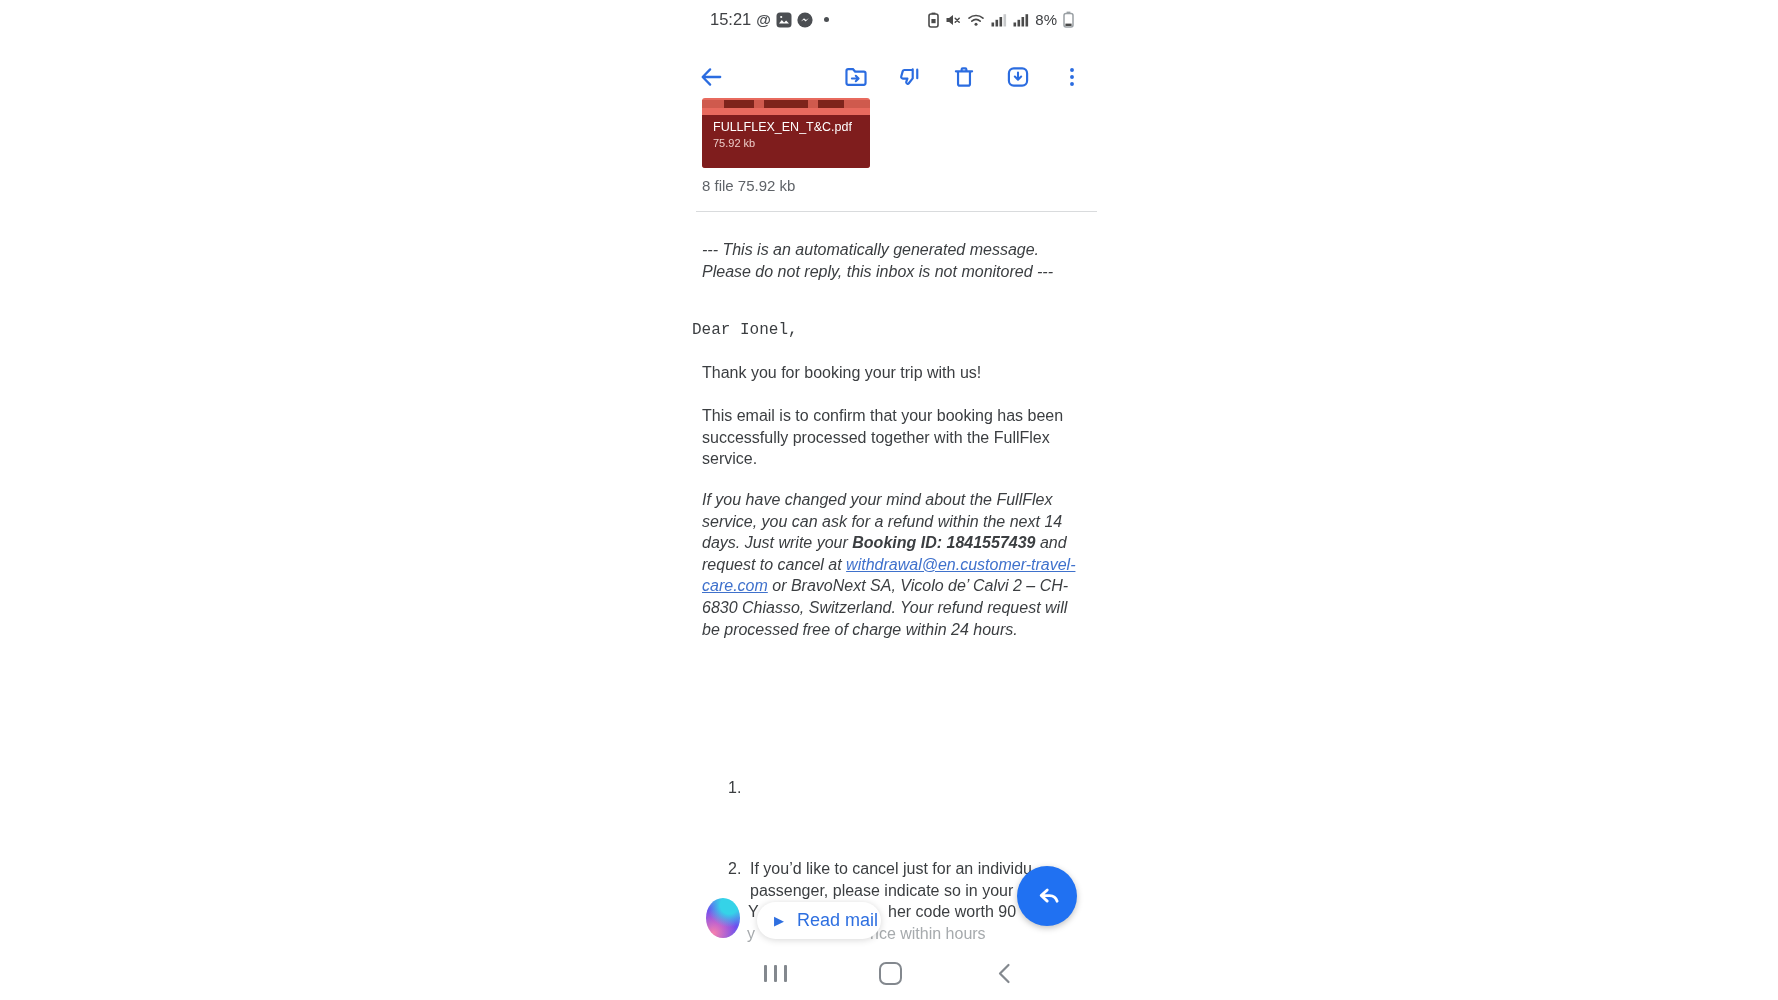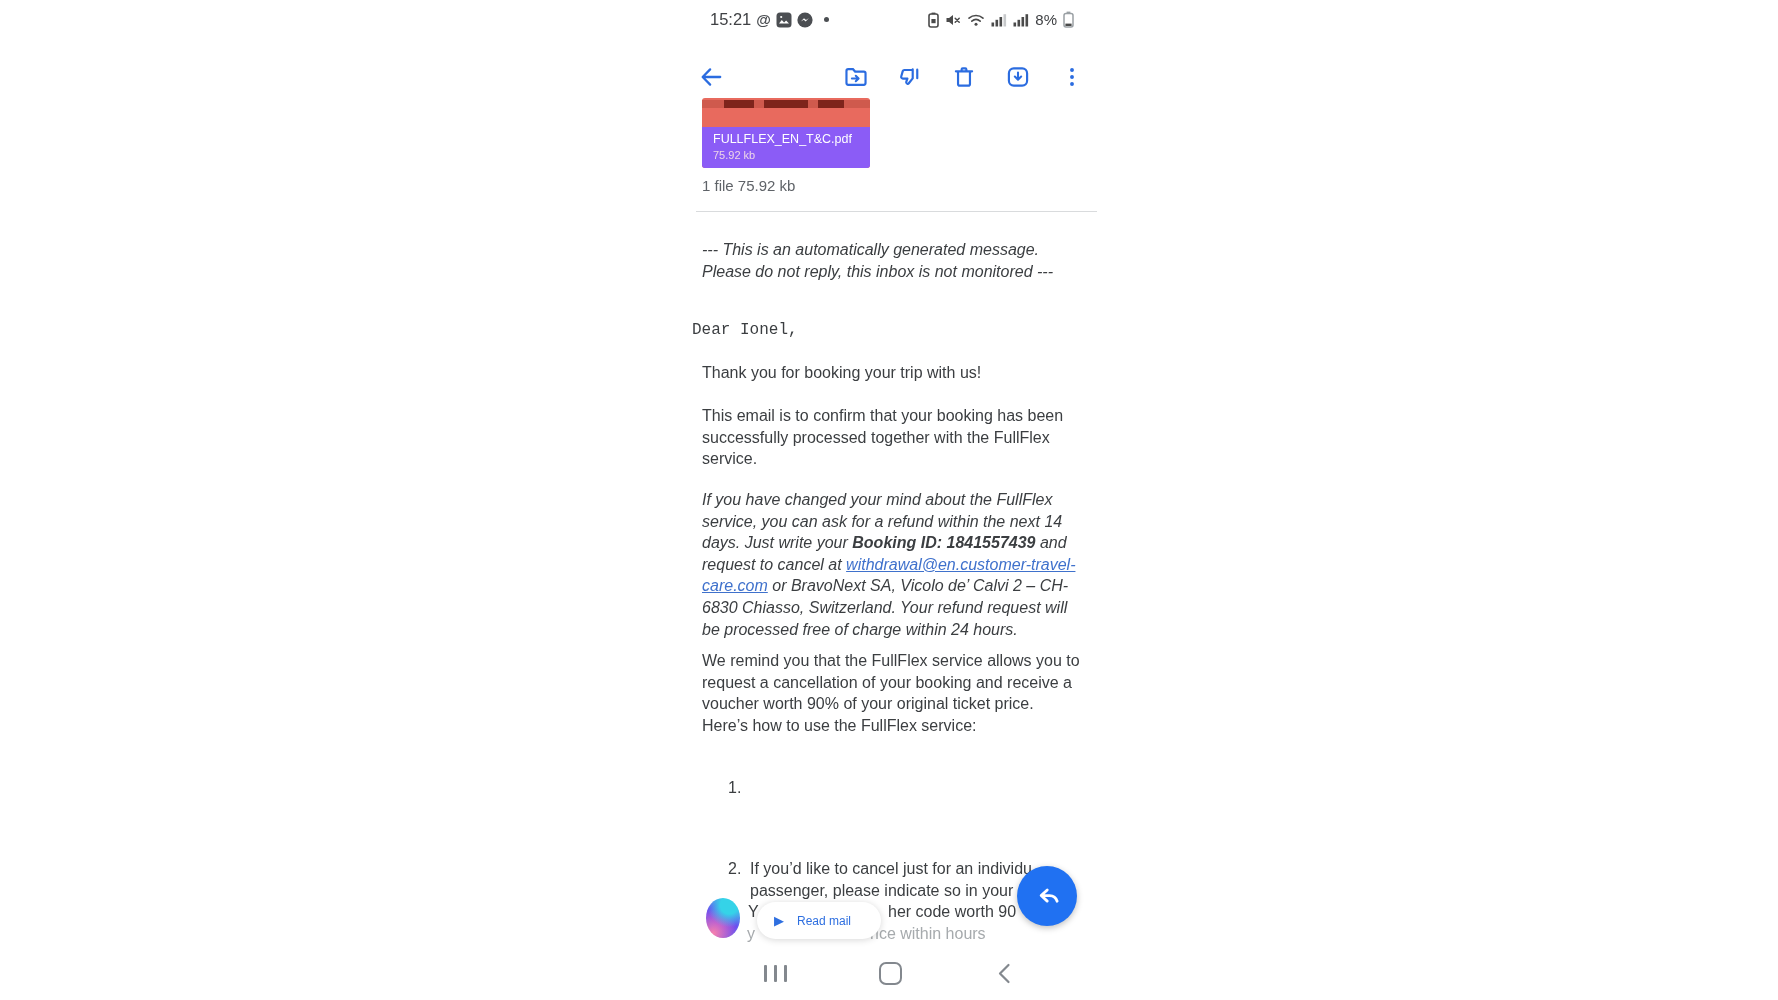--- a/index.html
+++ b/index.html
@@ -18,21 +18,21 @@
 
   
   .toolbar-back { left:38px; top:64px; width:26px; height:26px; }
   .toolbar-right { left:183px; top:64px; display:flex; gap:28px; }
   .tb-icon { width:26px; height:26px; }
 
   
   .card { left:42px; top:98px; width:168px; height:70px; background:#e86a5e; border-radius:3px; overflow:hidden; }
   .card-sliver { position:absolute; left:0; top:2px; width:168px; height:8px; background:#cf5a4d; }
   .card-sliver i { position:absolute; top:0; height:8px; background:#7e241b; }
-  .card-band { position:absolute; left:0; bottom:0; width:168px; height:41px; background:#8b5cf6; padding:5px 11px 0 11px; }
+  .card-band { position:absolute; left:0; bottom:0; width:168px; height:53px; background:#7f1d1d; padding:5px 11px 0 11px; }
   .card-filename { color:#ffffff; font-size:12.5px; white-space:nowrap; }
   .card-size { color:rgba(255,235,230,0.85); font-size:11px; margin-top:3px; }
   .file-summary { left:42px; top:177px; font-size:15px; color:#5f6368; }
 
   .divider { left:36px; top:211px; width:401px; height:1px; background:#d9dbdd; }
 
   
   .body-text { font-size:16px; line-height:21.6px; color:#3b3e41; }
   .italic { font-style:italic; }
   .p1 { left:42px; top:239px; width:382px; }
@@ -54,21 +54,21 @@
   .orb { left:46px; top:898px; width:34px; height:40px; border-radius:50%;
          background:
            radial-gradient(circle at 68% 18%, #35d3e8 0%, #35d3e8 22%, rgba(53,211,232,0) 55%),
            radial-gradient(circle at 22% 88%, #f77fae 0%, rgba(247,127,174,0) 55%),
            radial-gradient(circle at 42% 58%, #8b3bf5 0%, #6a4df0 55%, #4fc8e8 100%);
          z-index:7; }
   .pill { left:97px; top:902px; width:124px; height:37px; background:#ffffff; border-radius:19px;
           box-shadow:0 1px 7px rgba(0,0,0,0.16); display:flex; align-items:center; padding-left:17px;
           gap:13px; z-index:6; }
   .play { color:#2e6fe0; font-size:13px; }
-  .pill-label { color:#2e6fe0; font-size:12px; font-weight:500; }
+  .pill-label { color:#2e6fe0; font-size:18px; font-weight:500; }
 
   
   .fab { left:357px; top:866px; width:60px; height:60px; border-radius:50%; background:#2071f2;
          box-shadow:0 2px 6px rgba(0,0,0,0.25); display:flex; align-items:center; justify-content:center;
          z-index:5; }
 
   
   .nav-recents { left:104px; top:965px; display:flex; gap:7px; }
   .nav-recents i { width:3px; height:17px; background:#83888e; border-radius:1px; }
   .nav-home { left:219px; top:962px; width:23px; height:23px; border:2.4px solid #83888e; border-radius:7px; }
@@ -189,32 +189,31 @@
     <div class="card-sliver">
       <i style="left:22px;width:30px;"></i>
         <i style="left:62px;width:44px;"></i>
         <i style="left:116px;width:26px;"></i>
     </div>
     <div class="card-band">
       <div class="card-filename">FULLFLEX_EN_T&amp;C.pdf</div>
       <div class="card-size">75.92 kb</div>
     </div>
   </div>
-  <div class="abs file-summary">1 file 75.92 kb</div>
+  <div class="abs file-summary">8 file 75.92 kb</div>
 
   <div class="abs divider"></div>
 
   <div class="abs body-text italic p1">--- This is an automatically generated message. Please do not reply, this inbox is not monitored ---</div>
   <div class="abs body-text greet">Dear Ionel,</div>
   <div class="abs body-text thanks">Thank you for booking your trip with us!</div>
   <div class="abs body-text p3">This email is to confirm that your booking has been successfully processed together with the FullFlex service.</div>
 
   <div class="abs body-text italic p4"><span>If you have changed your mind about the FullFlex service, you can ask for a refund within the next 14 days. Just write your </span><span class="bold">Booking ID: 1841557439</span><span> and request to cancel at </span><a class="lnk">withdrawal@en.customer-travel-care.com</a><span> or BravoNext SA, Vicolo de’ Calvi 2 – CH-6830 Chiasso, Switzerland. Your refund request will be processed free of charge within 24 hours.</span></div>
 
-  <div class="abs body-text p5">We remind you that the FullFlex service allows you to request a cancellation of your booking and receive a voucher worth 90% of your original ticket price. Here’s how to use the FullFlex service:</div>
 
   <div class="abs li-marker" style="top:777px;">1.</div>
 
   <div class="abs li-marker" style="top:858px;">2.</div>
   <div class="abs body-text li2-line" style="top:858px;">If you’d like to cancel just for an individu</div>
   <div class="abs body-text li2-line" style="top:880px;">passenger, please indicate so in your e</div>
 
   <div class="abs body-text frag" style="left:88px;top:901px;">Y</div>
   <div class="abs body-text frag" style="left:228px;top:901px;">her code worth 90</div>
   <div class="abs body-text frag faded" style="left:87px;top:923px;">y</div>

